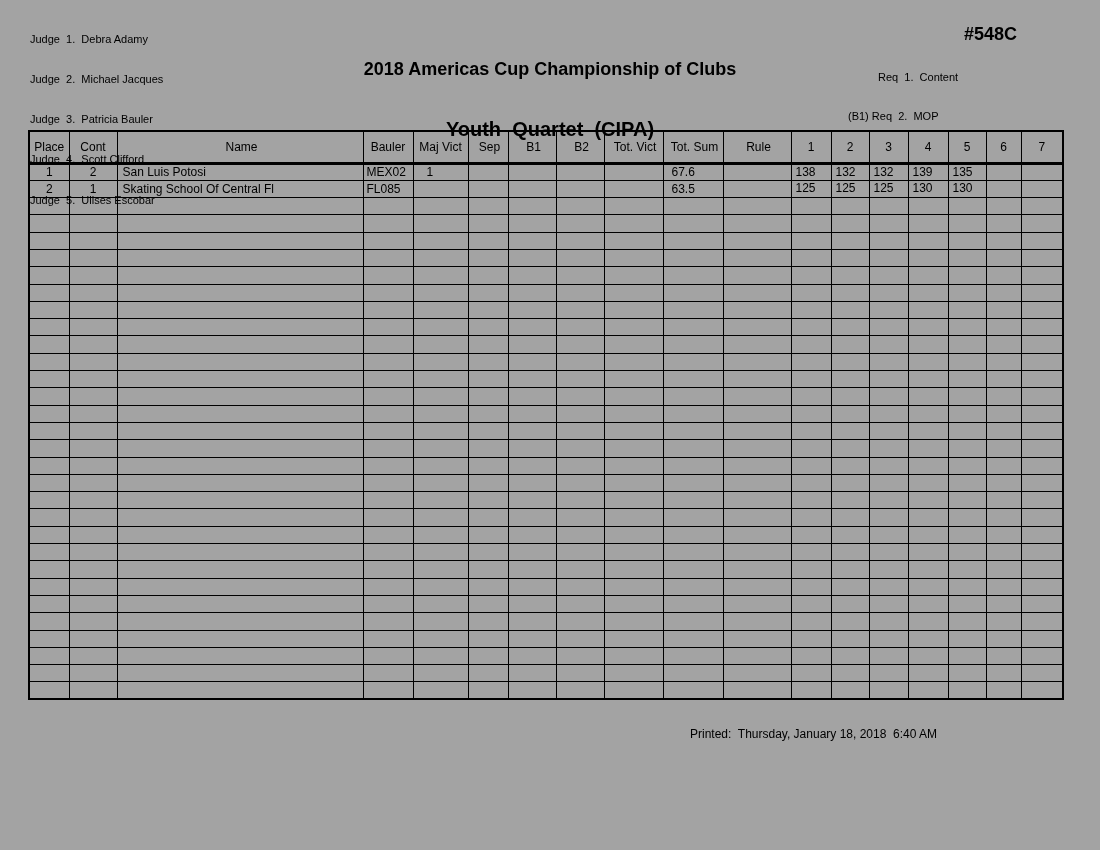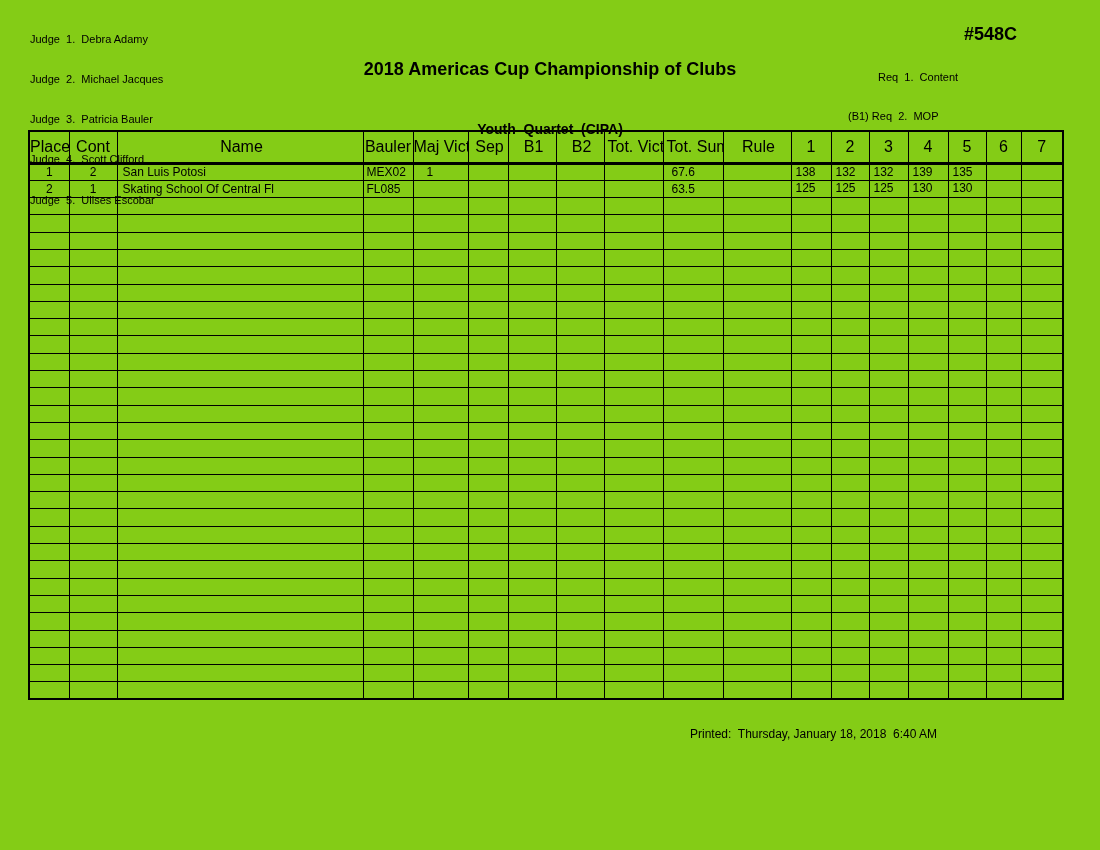--- a/index.html
+++ b/index.html
@@ -1,37 +1,37 @@
 <!DOCTYPE html>
 <html><head>
 <meta charset="utf-8">
 <style>
   * { box-sizing: border-box; }
   html, body { margin: 0; padding: 0; background: #ffffff; }
   body { font-family: "Liberation Sans", sans-serif; color: #000000; }
-  .page { position: relative; width: 1100px; height: 850px; background: #84cc16; overflow: hidden; }
+  .page { position: relative; width: 1100px; height: 850px; background: #a3a3a3; overflow: hidden; }
 
   .judges { position: absolute; left: 30px; top: 6px; font-size: 11px; line-height: 13.4px; white-space: pre; }
 
   .title-block { position: absolute; left: 0; top: 23px; width: 100%; text-align: center; white-space: pre; }
   .title-main   { font-size: 18px; font-weight: bold; line-height: 21px; }
   .title-venue  { font-size: 15px; line-height: 17px; }
-  .title-event  { font-size: 14px; font-weight: bold; line-height: 20px; margin-top: 3px; }
+  .title-event  { font-size: 20px; font-weight: bold; line-height: 20px; margin-top: 3px; }
   .title-report { font-size: 15px; line-height: 17px; margin-top: 5px; }
 
   .event-number { position: absolute; left: 964px; top: 24px; font-size: 18px; font-weight: bold; }
 
   .reqs { position: absolute; left: 848px; top: 45px; font-size: 11px; line-height: 13px; white-space: pre; }
   .reqs .indent { margin-left: 30px; }
 
   table.grid { position: absolute; left: 28px; top: 130px; width: 1034px;
                border-collapse: collapse; table-layout: fixed;
                border: 2px solid #000000; }
   .grid th { border: 1px solid #000000; border-bottom: 3px solid #000000;
-             font-weight: normal; font-size: 16px; height: 32px; padding: 0;
+             font-weight: normal; font-size: 12px; height: 32px; padding: 0;
              white-space: nowrap; overflow: hidden; margin-top: 16px; }
   .grid td { border: 1px solid #000000; font-size: 12px; height: 17.3px; padding: 0;
              white-space: nowrap; overflow: hidden; }
 
   .h-center { text-align: center; }
   .h-left   { text-align: center; padding-left: 3px !important; }
 
   .c-center { text-align: center; }
   .c-left   { text-align: left; padding-left: 3px !important; }
   .c-name   { text-align: left; padding-left: 5px !important; margin-top: 13px; }

